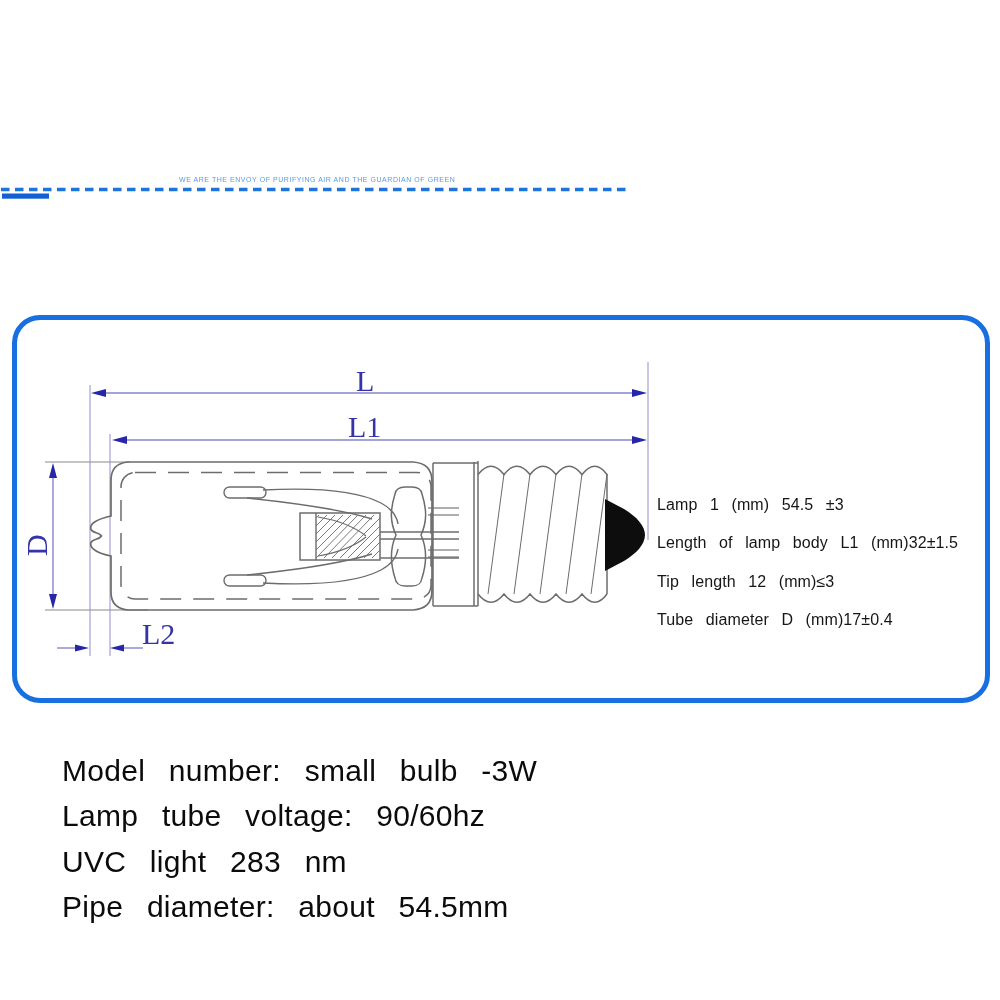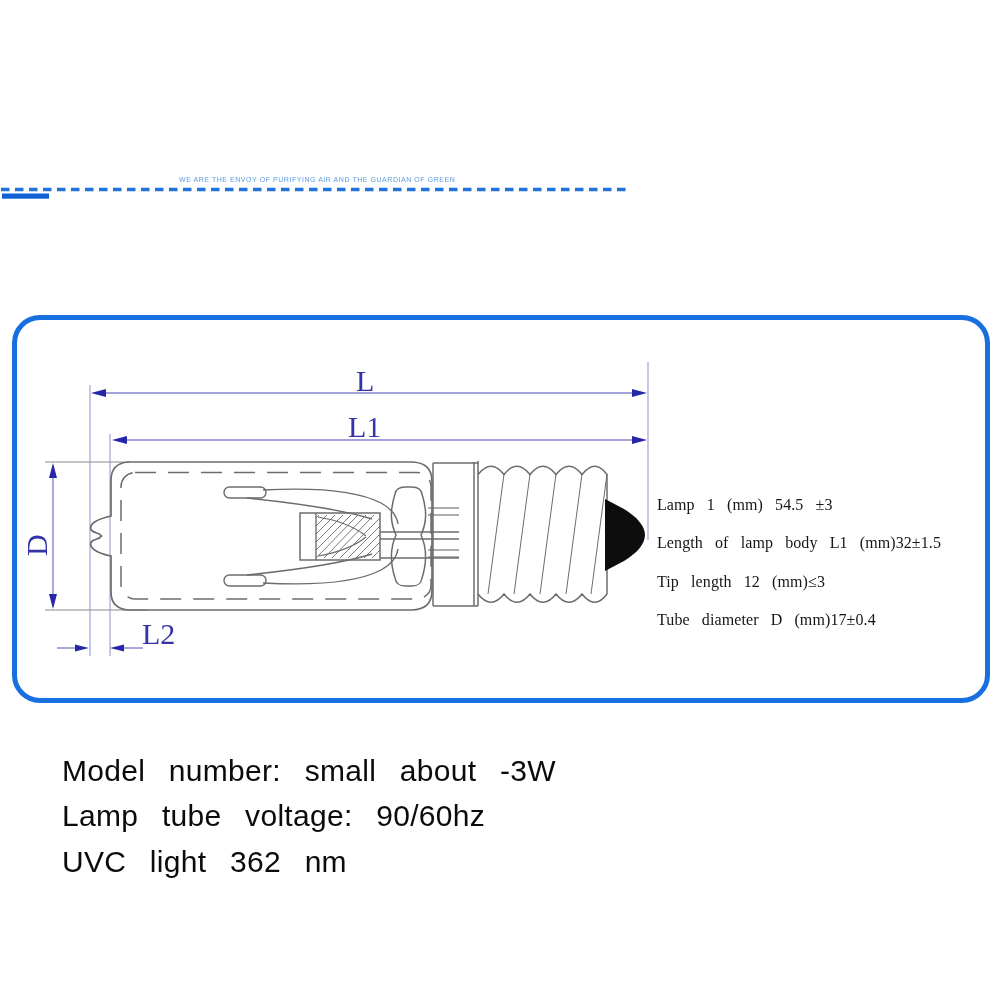--- a/index.html
+++ b/index.html
@@ -12,21 +12,21 @@
           color:#5b9be0;letter-spacing:0.55px;white-space:nowrap;}
 
   
   .panel{position:absolute;left:12px;top:315px;width:978px;height:388px;
          border:5px solid #176fe0;border-radius:28px;box-sizing:border-box;
          background:#ffffff;}
 
   
   .specs{position:absolute;left:657px;top:486px;font-size:16px;color:#161616;
          word-spacing:8px;letter-spacing:0.1px;}
-  .spec-line{height:38.4px;line-height:38.4px;white-space:nowrap;font-family:Liberation Serif, serif;}
+  .spec-line{height:38.4px;line-height:38.4px;white-space:nowrap;}
 
   
   .details{position:absolute;left:62px;top:748px;font-size:30px;color:#0b0b0b;
            word-spacing:15px;letter-spacing:0.3px;}
   .detail-line{height:45.4px;line-height:45.4px;white-space:nowrap;}
 
   svg.overlay{position:absolute;left:0;top:0;}
   .dim-label{font-family:"Liberation Serif","DejaVu Serif",serif;font-size:30px;
              fill:#3434a8;}
 </style>
@@ -181,18 +181,19 @@
   </svg>
 
   <div class="specs">
     <div class="spec-line">Lamp 1 (mm) 54.5 ±3</div>
     <div class="spec-line">Length of lamp body L1 (mm)32±1.5</div>
     <div class="spec-line">Tip length 12 (mm)≤3</div>
     <div class="spec-line">Tube diameter D (mm)17±0.4</div>
   </div>
 
   <div class="details">
-    <div class="detail-line">Model number: small about -3W</div>
+    <div class="detail-line">Model number: small bulb -3W</div>
     <div class="detail-line">Lamp tube voltage: 90/60hz</div>
-    <div class="detail-line">UVC light 362 nm</div>
+    <div class="detail-line">UVC light 283 nm</div>
+    <div class="detail-line">Pipe diameter: about 54.5mm</div>
   </div>
 
 </div>
 
 </body></html>

